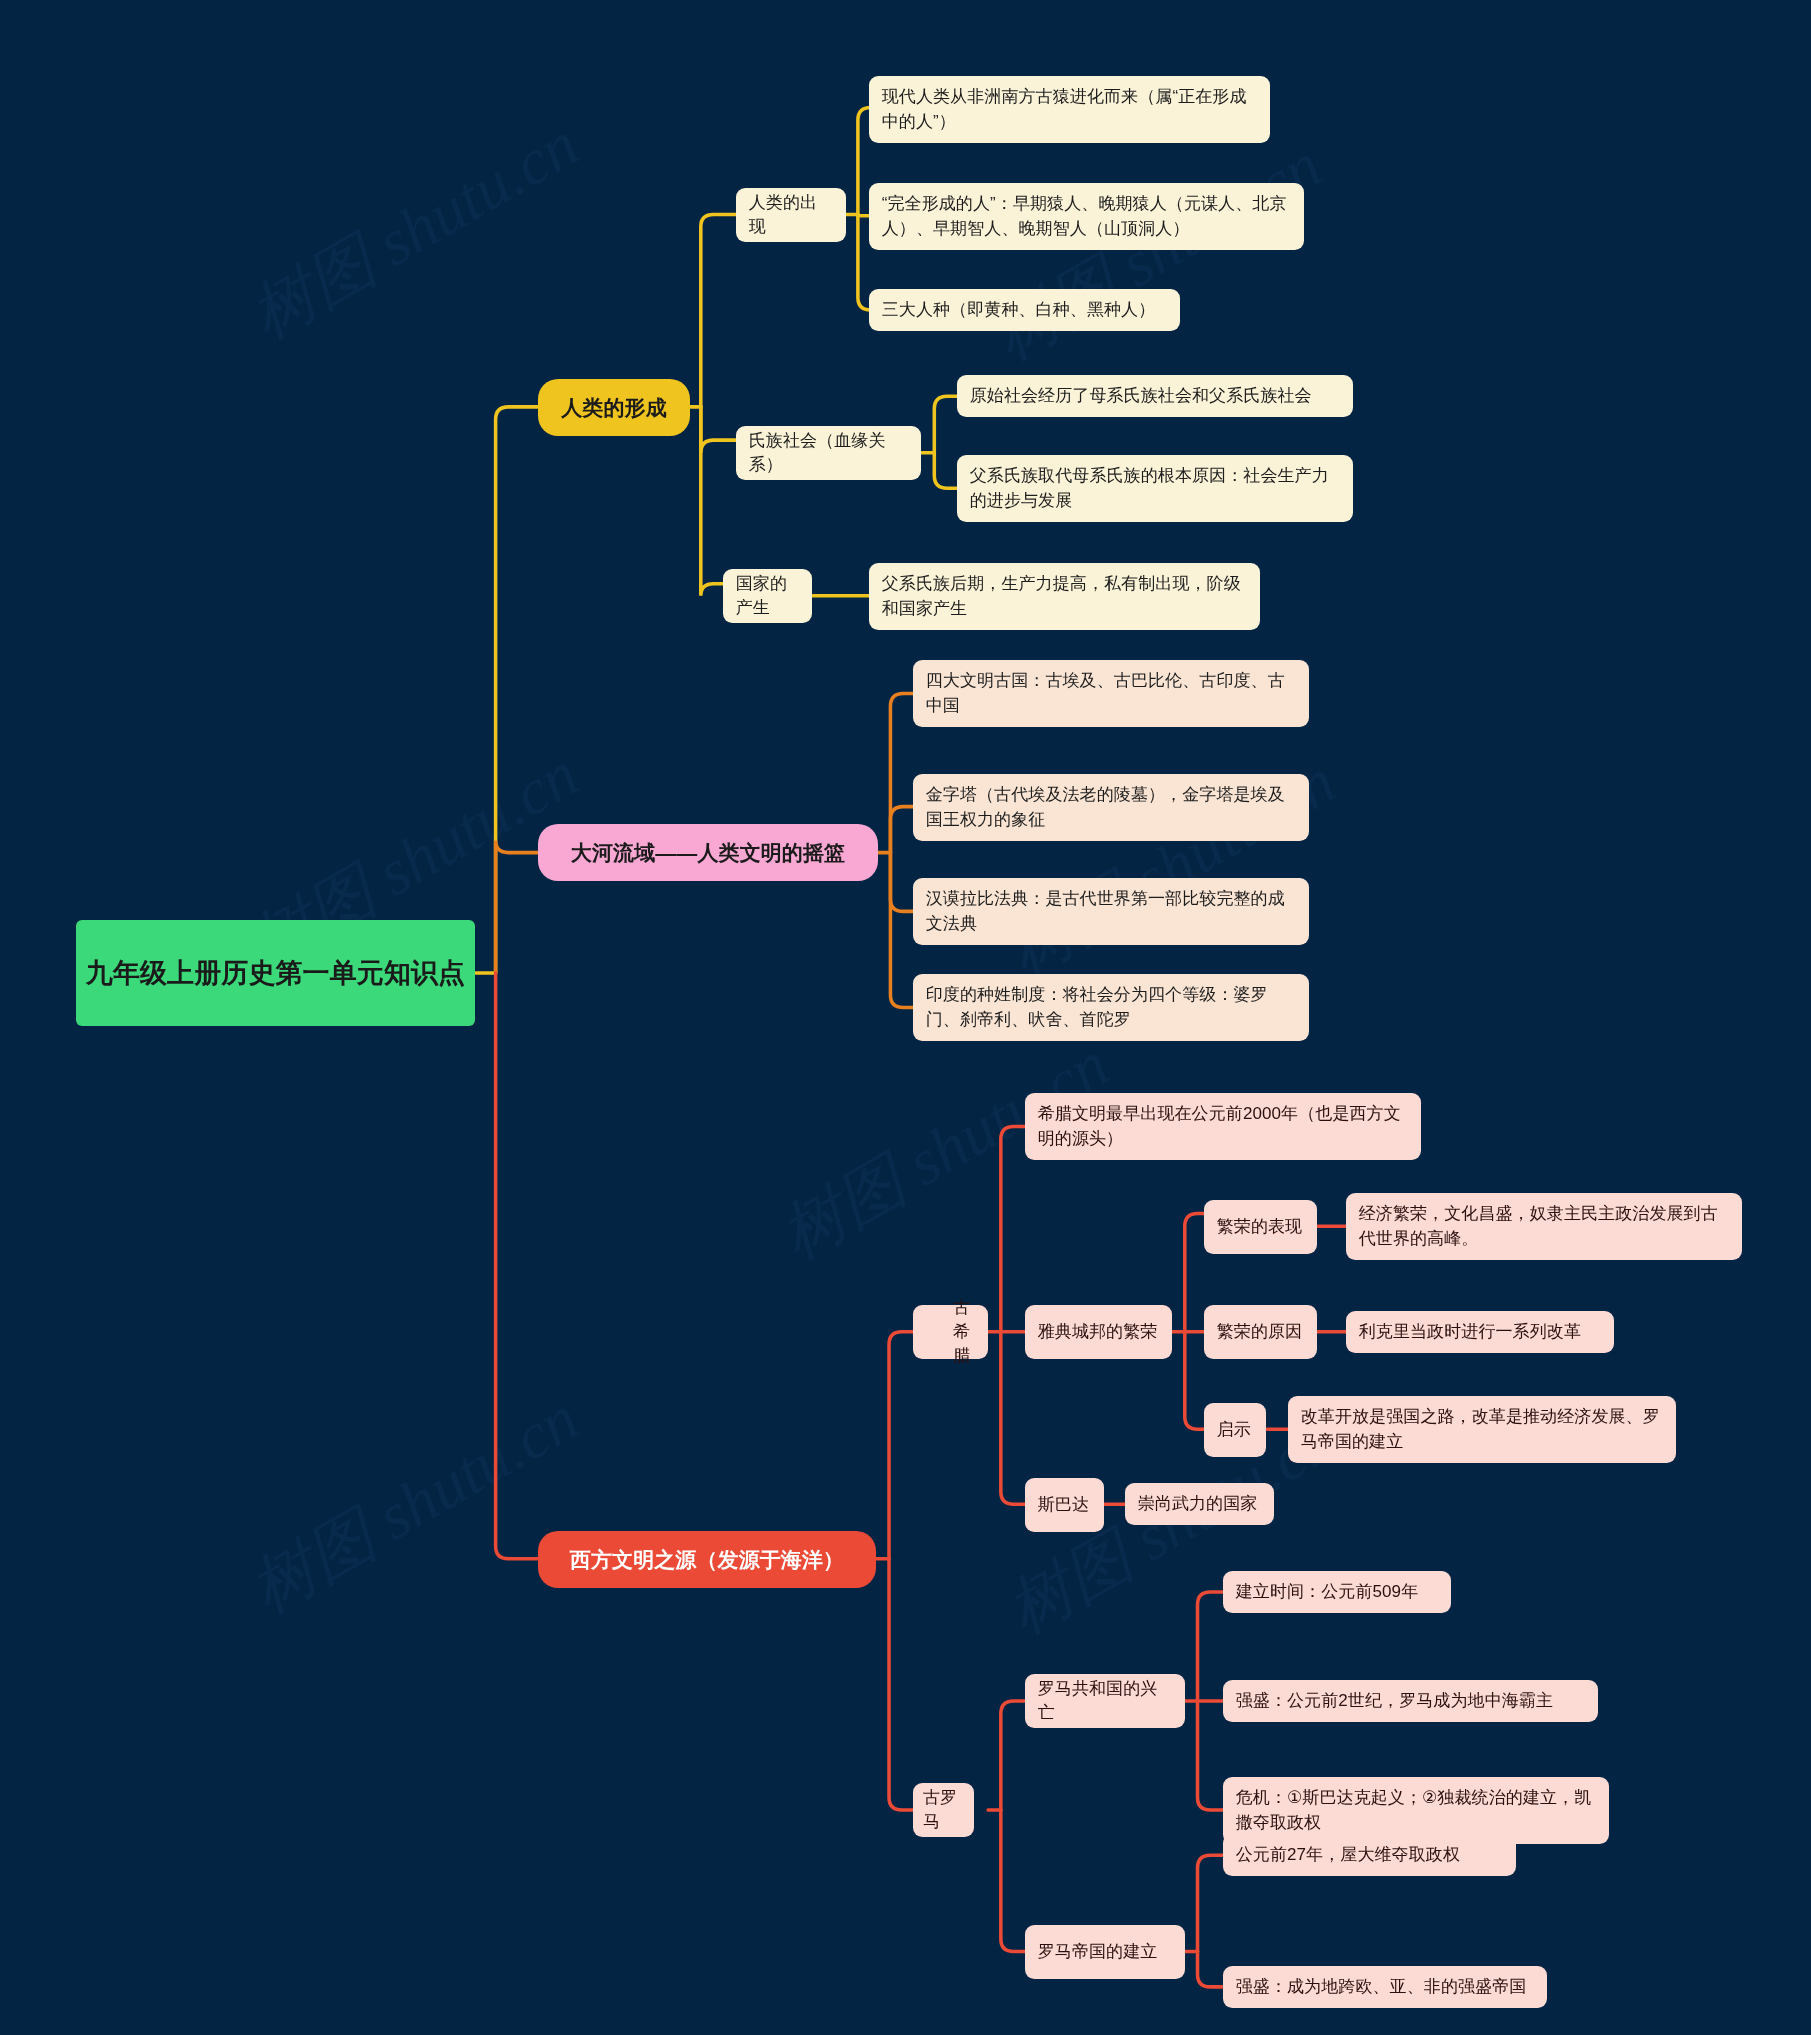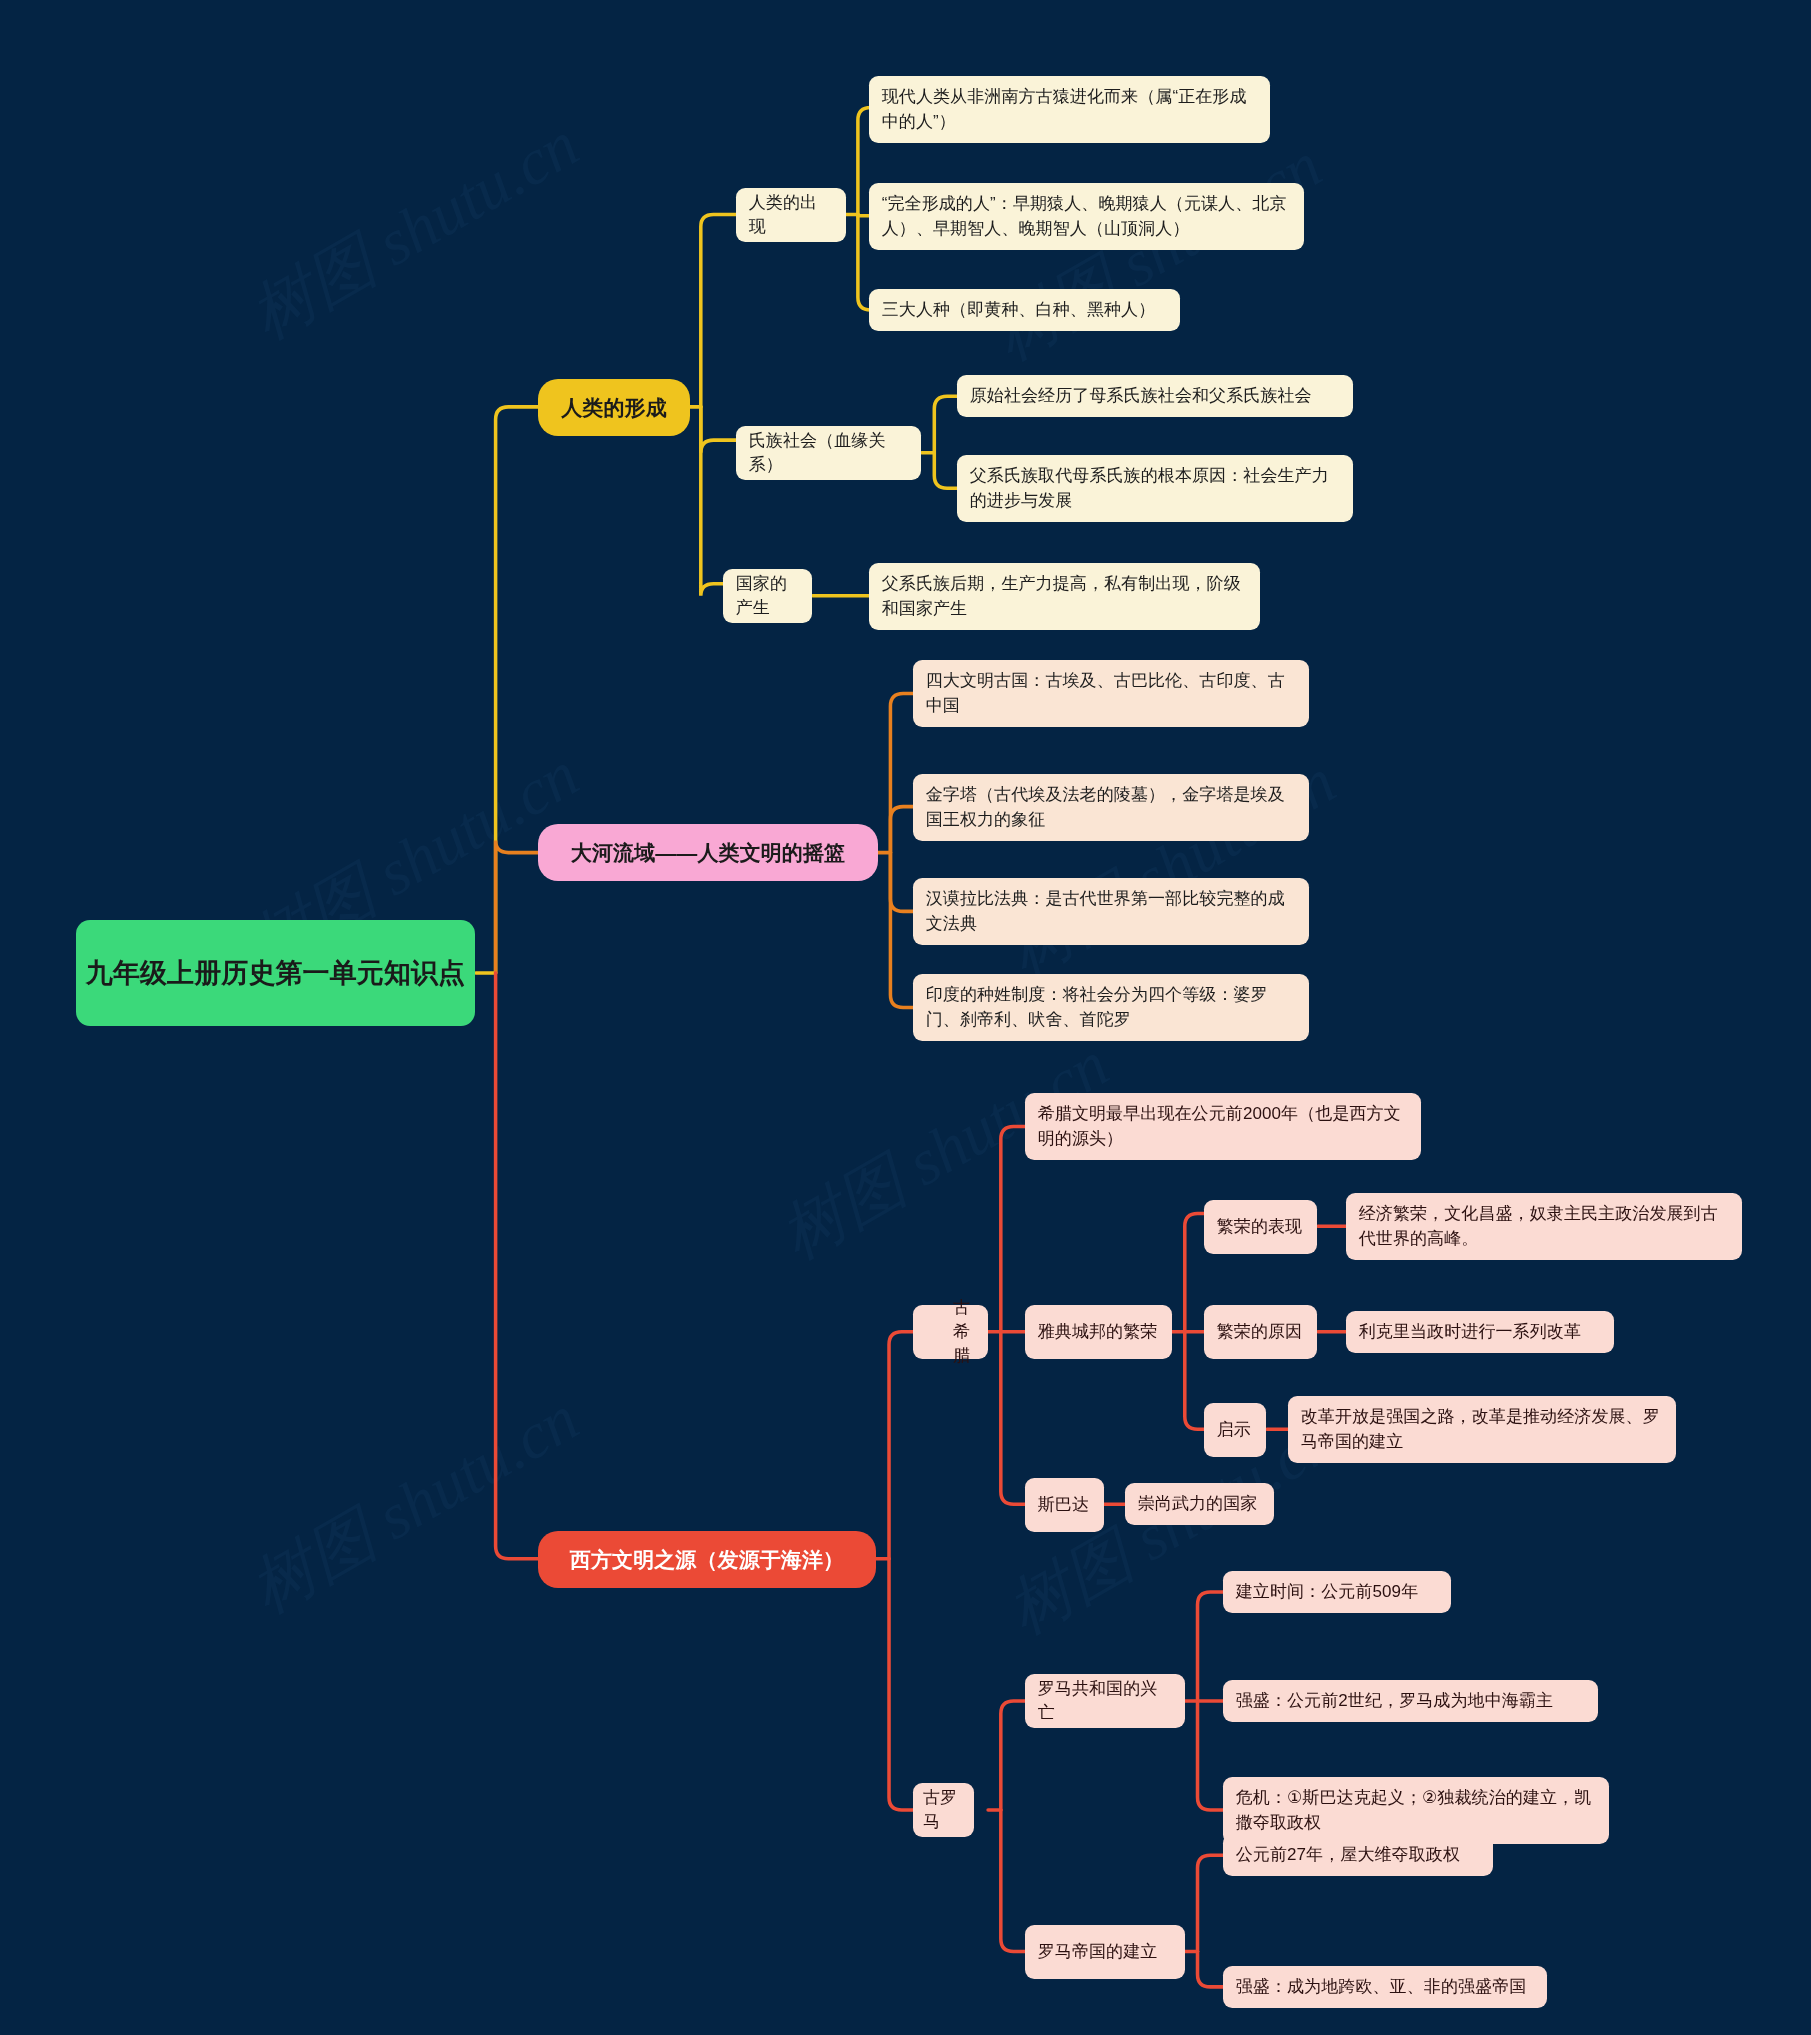--- a/index.html
+++ b/index.html
@@ -35,21 +35,21 @@
     letter-spacing:0.1px;
   }
   .node .txt{display:block;width:100%;}
 
   
   .root{
     background:#3BD97A;
     color:#1a1a1a;
     font-weight:bold;
     font-size:27px;
-    border-radius:14px;
+    border-radius:6px;
     justify-content:center;
     text-align:center;
     line-height:1.34;
   }
   
   .l1{
     color:#1b1b1b;
     font-weight:bold;
     font-size:21px;
     border-radius:20px;
@@ -262,21 +262,21 @@
   <div class="node bx pink center" style="left:1223px;top:1680px;width:375px;height:42px;">
     <span class="txt">强盛：公元前2世纪，罗马成为地中海霸主</span>
   </div>
   <div class="node bx pink" style="left:1223px;top:1777px;width:386px;height:67px;">
     <span class="txt">危机：①斯巴达克起义；②独裁统治的建立，凯撒夺取政权</span>
   </div>
 
   <div class="node bx pink center" style="left:1025px;top:1925px;width:160px;height:54px;">
     <span class="txt">罗马帝国的建立</span>
   </div>
-  <div class="node bx pink center" style="left:1223px;top:1834px;width:270px;height:42px;justify-content:flex-end;">
+  <div class="node bx pink center" style="left:1223px;top:1834px;width:293px;height:42px;justify-content:flex-end;">
     <span class="txt">公元前27年，屋大维夺取政权</span>
   </div>
   <div class="node bx pink center" style="left:1223px;top:1966px;width:324px;height:42px;">
     <span class="txt">强盛：成为地跨欧、亚、非的强盛帝国</span>
   </div>
 
 </div>
 
 
 </body></html>

